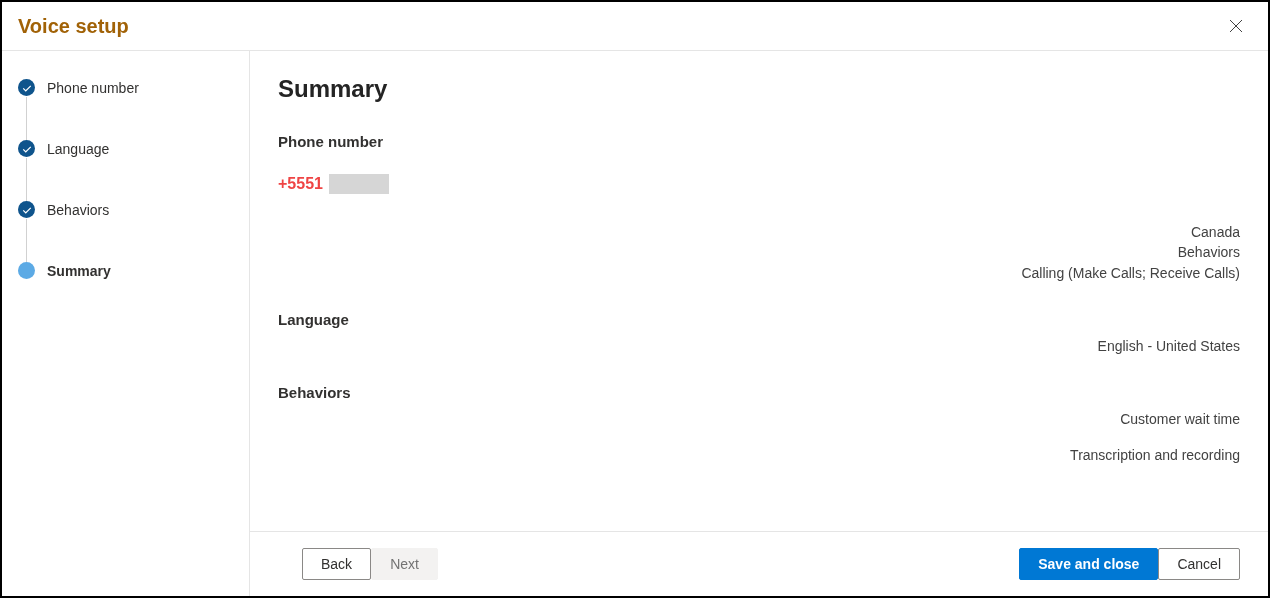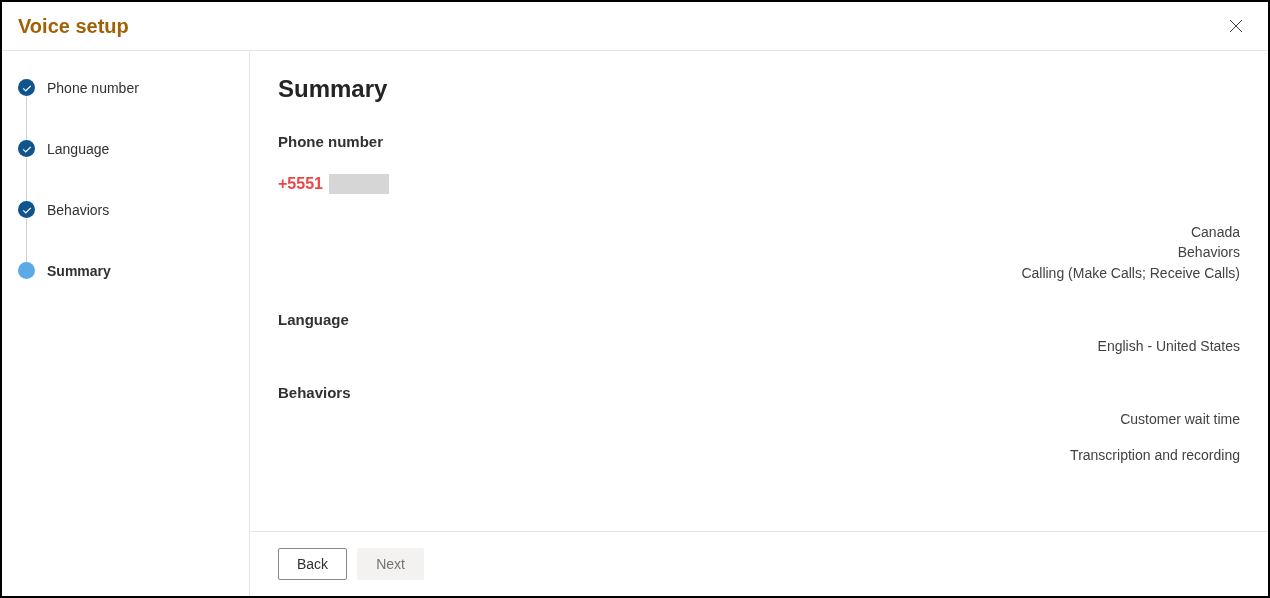--- a/index.html
+++ b/index.html
@@ -162,21 +162,21 @@
     }
     .footer {
       border-top: 1px solid #e5e5e5;
       padding: 16px 28px;
       display: flex;
       justify-content: space-between;
       align-items: center;
     }
     .footer-left, .footer-right {
       display: flex;
-      gap: 10px;
+      margin-left: 24px;
     }
     .btn {
       font-family: inherit;
       font-size: 14px;
       padding: 7px 18px;
       border-radius: 2px;
       cursor: pointer;
       min-height: 32px;
     }
     .btn-secondary {
@@ -269,15 +269,19 @@
       <div class="detail-line">Customer wait time</div>
       <div class="spacer-md"></div>
       <div class="detail-line">Transcription and recording</div>
     </div>
 
     <div class="footer">
       <div class="footer-left">
         <button class="btn btn-secondary">Back</button>
         <button class="btn btn-disabled" disabled="">Next</button>
       </div>
+      <div class="footer-right">
+        <button class="btn btn-primary">Save and close</button>
+        <button class="btn btn-secondary">Cancel</button>
+      </div>
     </div>
   </div>
 </div>
 
 </body></html>

